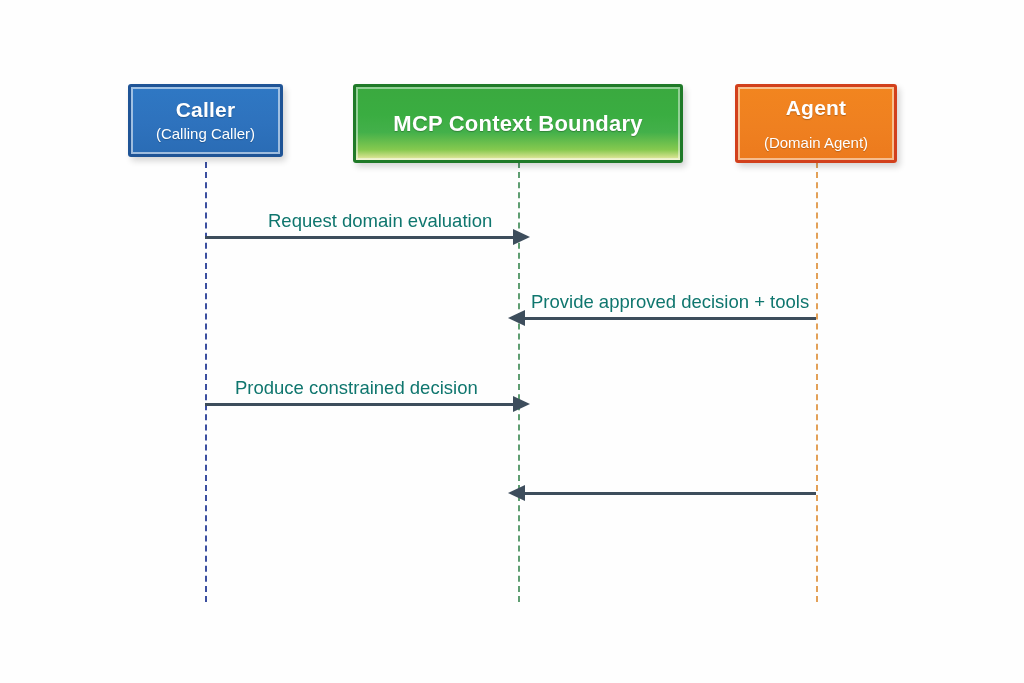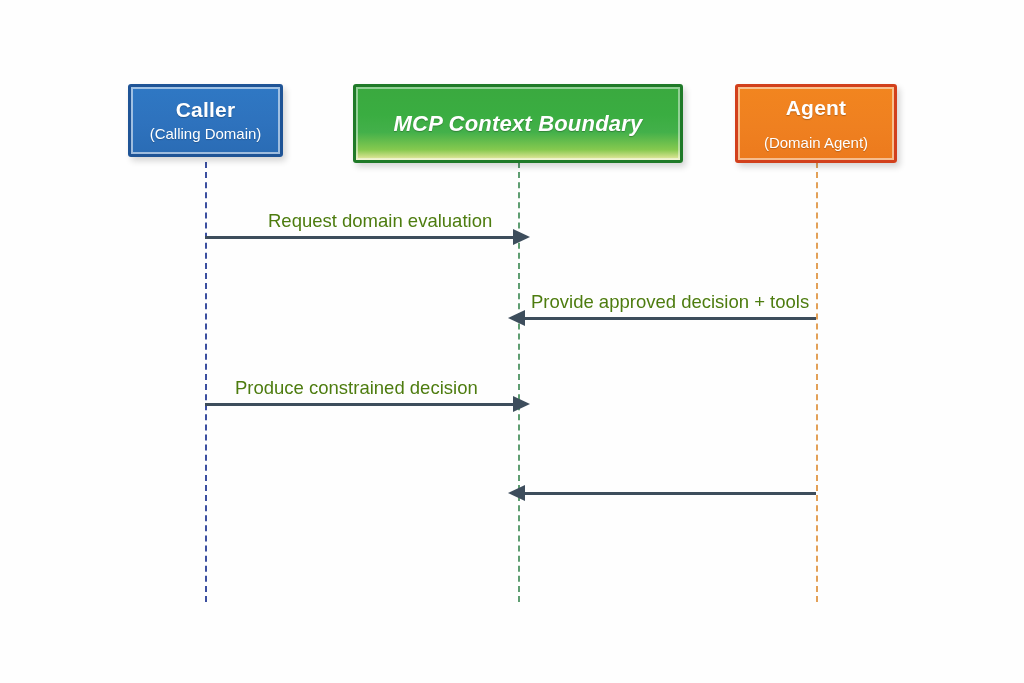--- a/index.html
+++ b/index.html
@@ -51,21 +51,20 @@
   }
   
   .actor-mcp {
     background: linear-gradient(180deg, #3aa93f 0%, #3aad41 38%, #43b04a 62%,
                                 #86c94f 86%, #cfe08a 96%, #e9eeb4 100%);
     border: 3px solid #1f7a28;
     box-shadow: inset 0 0 0 2px rgba(255,255,255,.45),
                 3px 4px 6px rgba(0,0,0,.16);
   }
   .actor-mcp .actor-title {
-    font-style: italic;
     font-size: 22px;
   }
   
   .actor-agent {
     background: linear-gradient(180deg, #f2851f 0%, #ef8020 55%, #ec7a1d 100%);
     border: 3px solid #d2401c;
     box-shadow: inset 0 0 0 2px rgba(255,255,255,.5),
                 3px 4px 6px rgba(0,0,0,.16);
     gap: 11px;
   }
@@ -93,36 +92,36 @@
   }
   .msg-head.right {
     border-left: 17px solid #3d4d5c;
   }
   .msg-head.left {
     border-right: 17px solid #3d4d5c;
   }
   .msg-label {
     position: absolute;
     font-size: 18.5px;
-    color: #4d7c0f;
+    color: #0f766e;
     white-space: nowrap;
   }
 </style>
 </head>
 <body>
 
 <div id="canvas">
 
   <div class="lifeline" style="left:205px; top:162px; height:440px; border-left-color:#3b4fa0;"></div>
   <div class="lifeline" style="left:518px; top:162px; height:440px; border-left-color:#5f9e72;"></div>
   <div class="lifeline" style="left:816px; top:162px; height:440px; border-left-color:#e3a158;"></div>
 
   <div class="actor-box actor-caller" style="left:128px; top:84px; width:155px; height:73px;">
     <div class="actor-title">Caller</div>
-    <div class="actor-sub">(Calling Domain)</div>
+    <div class="actor-sub">(Calling Caller)</div>
   </div>
 
   <div class="actor-box actor-mcp" style="left:353px; top:84px; width:330px; height:79px;">
     <div class="actor-title">MCP Context Boundary</div>
   </div>
 
   <div class="actor-box actor-agent" style="left:735px; top:84px; width:162px; height:79px;">
     <div class="actor-title">Agent</div>
     <div class="actor-sub">(Domain Agent)</div>
   </div>

